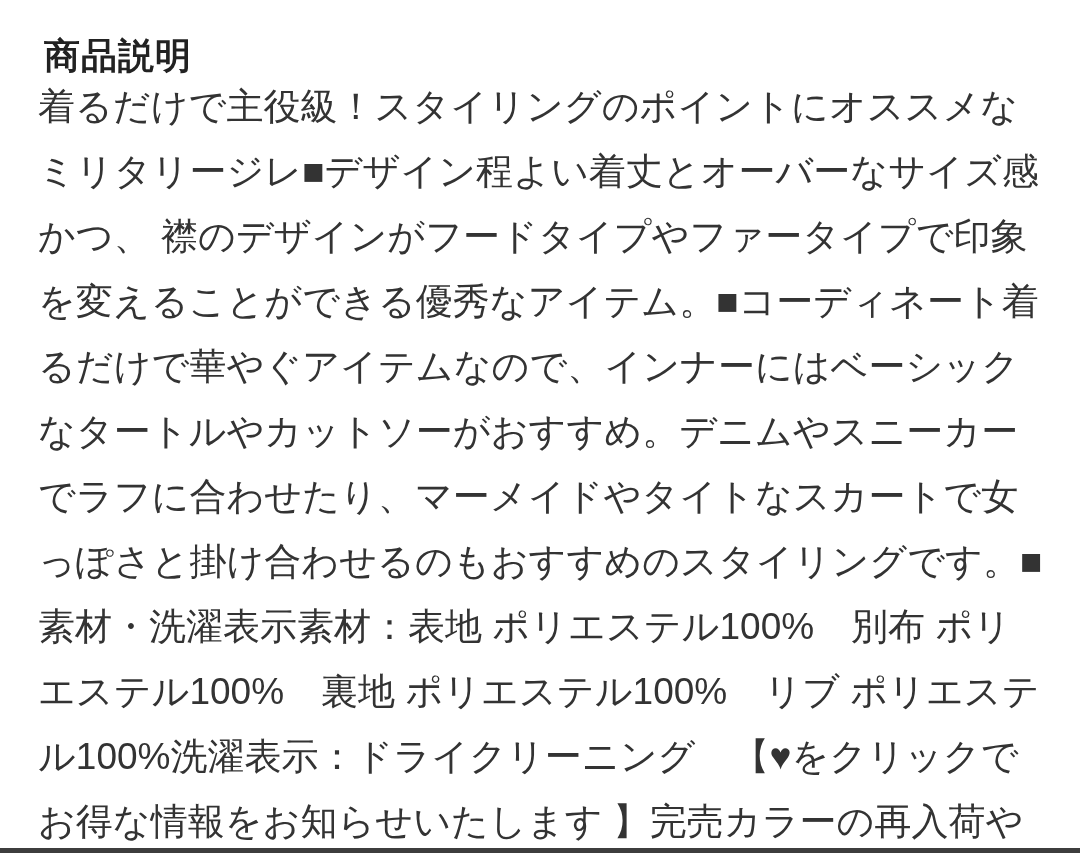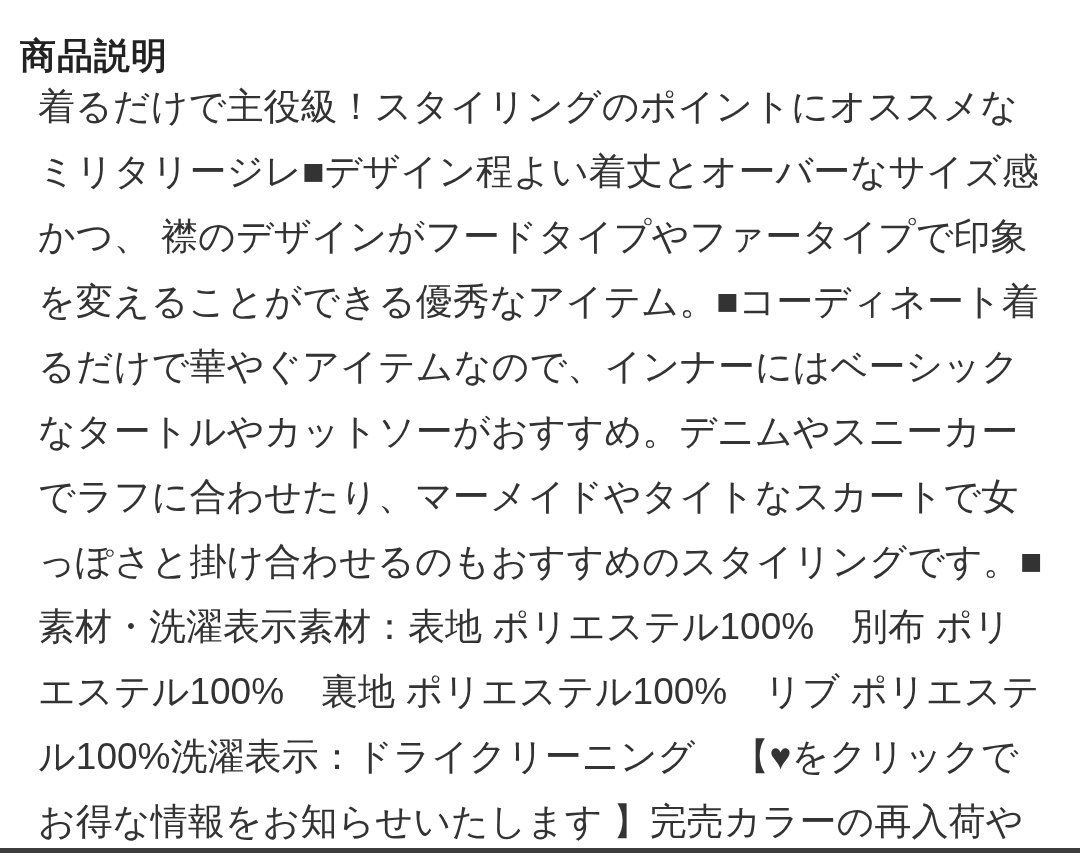--- a/index.html
+++ b/index.html
@@ -9,21 +9,21 @@
   }
   body {
     width: 1080px;
     height: 859px;
     position: relative;
     overflow: hidden;
     font-family: "Liberation Sans", "DejaVu Sans", sans-serif;
   }
   .section-title {
     position: absolute;
-    left: 20px;
+    left: 44px;
     top: 2px;
     font-size: 36px;
     font-weight: 700;
     color: #222222;
     letter-spacing: 1px;
     white-space: nowrap;
   }
   .description {
     position: absolute;
     left: 38px;

